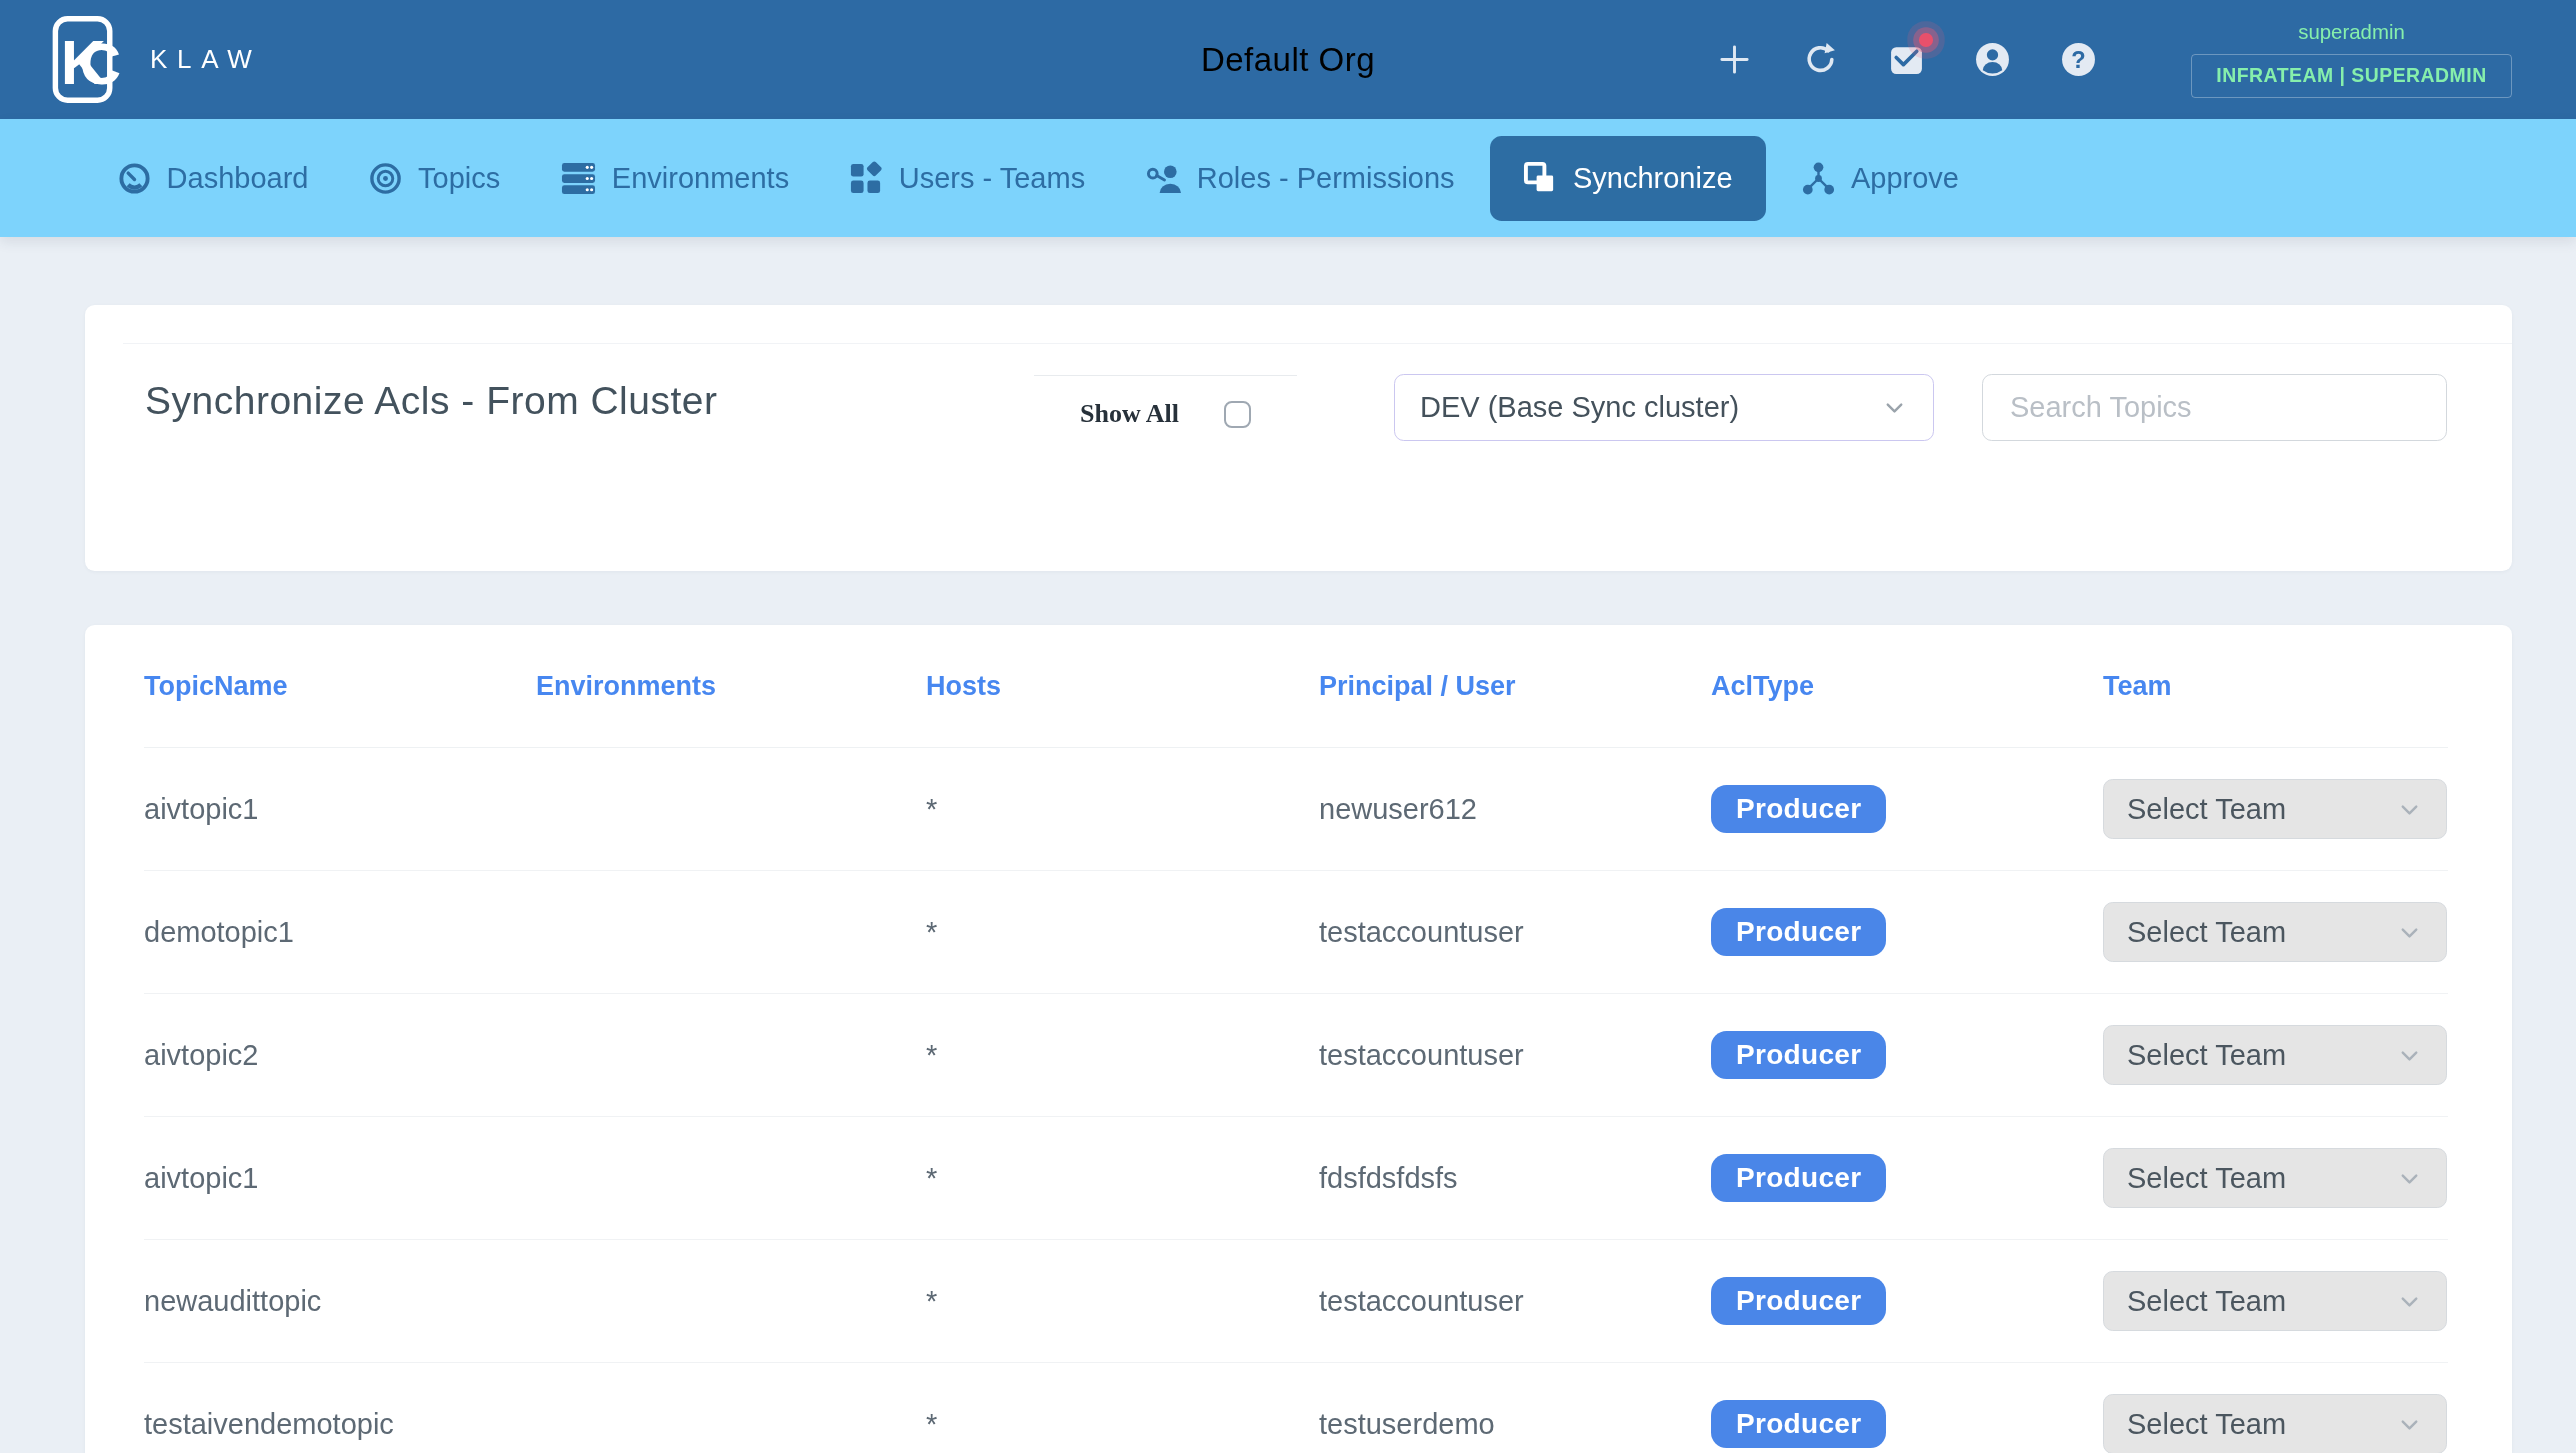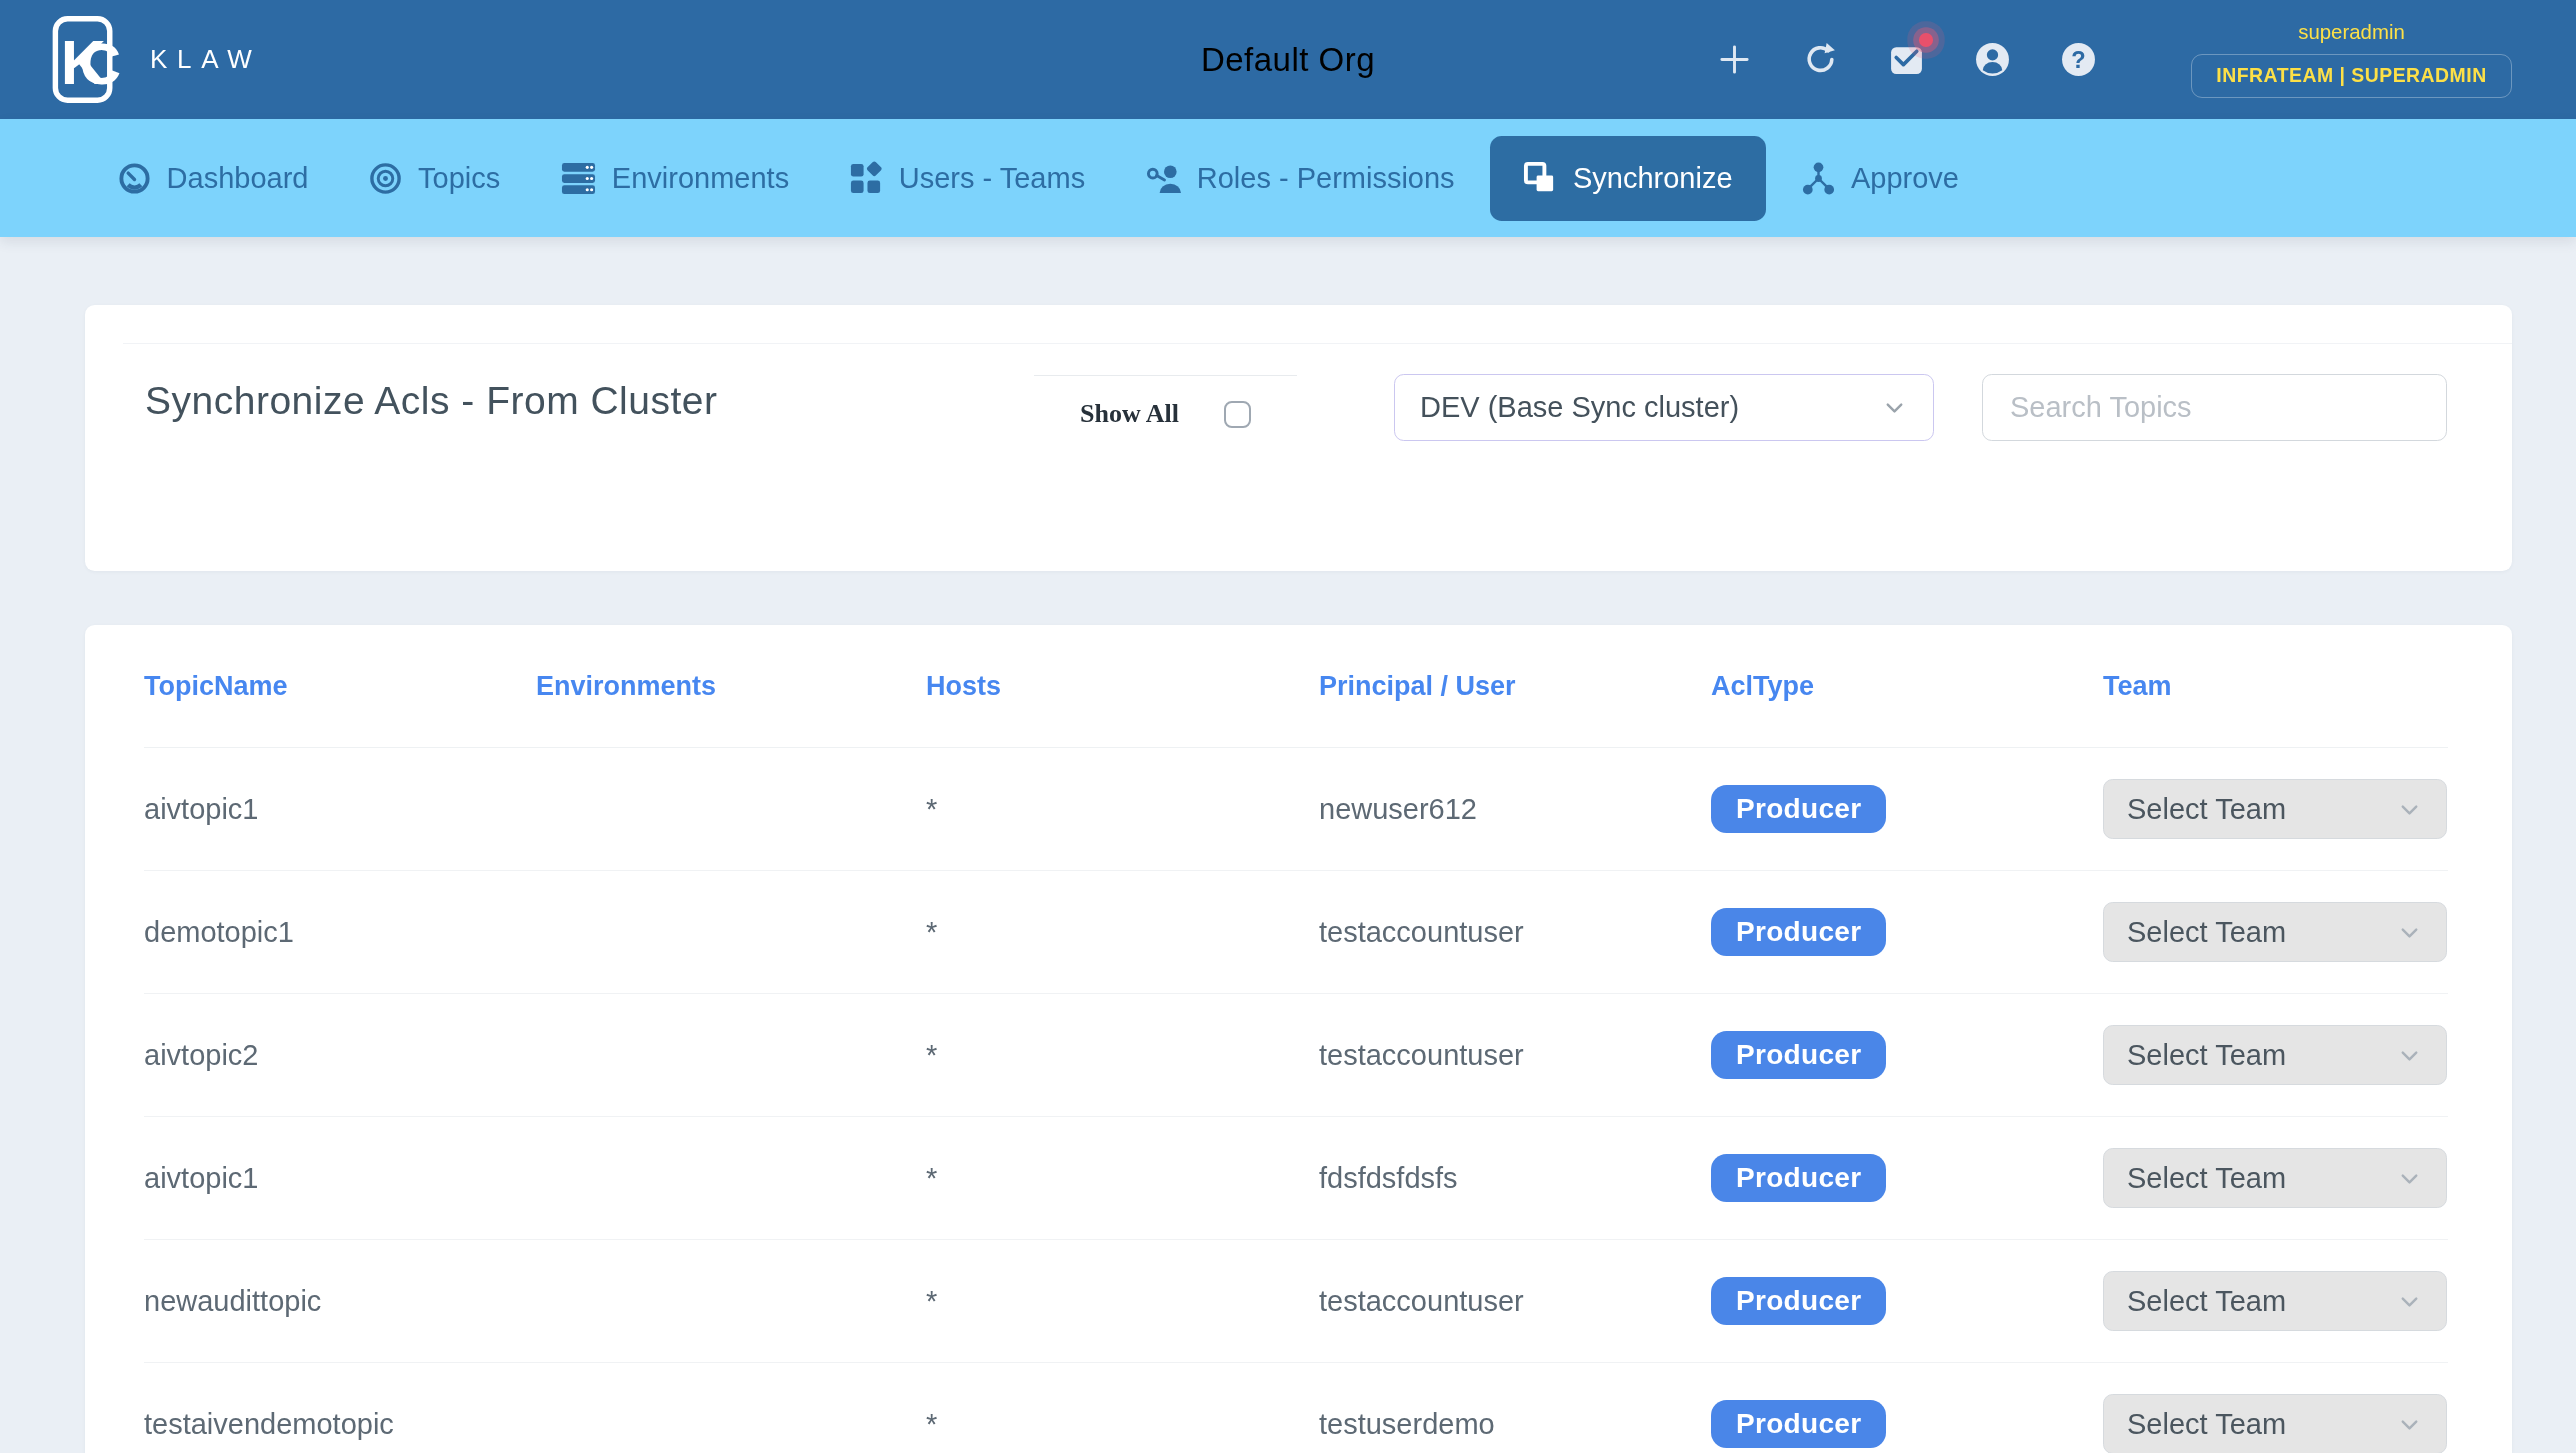--- a/index.html
+++ b/index.html
@@ -8,23 +8,23 @@
 
   
   .topbar { height:119px; background:#2d6aa4; display:flex; align-items:center; padding:0 64px 0 49px; position:relative; }
   .brand { display:flex; align-items:center; gap:23px; }
   .brand-text { color:#fff; font-size:26px; font-weight:400; letter-spacing:9.7px; }
   .org-title { position:absolute; left:50%; top:50%; transform:translate(-50%,-50%); color:#000000; font-size:33px; font-weight:500; letter-spacing:0.5px; }
   .topbar-right { margin-left:auto; display:flex; align-items:center; gap:49px; }
   .tb-icon { width:37px; height:37px; display:flex; align-items:center; justify-content:center; position:relative; cursor:pointer; color:#dfe8f2; }
   .mail-dot { position:absolute; top:-7.8px; right:-7.8px; width:13.6px; height:13.6px; border-radius:50%; background:#e8506b;
               box-shadow:0 0 0 5.8px rgba(226,93,121,0.40), 0 0 0 11.7px rgba(226,93,121,0.18); }
-  .user-block { width:321px; margin-left:45px; text-align:center; color:#fde047; }
+  .user-block { width:321px; margin-left:45px; text-align:center; color:#86efac; }
   .user-name { font-size:20.4px; padding-bottom:9.7px; }
-  .user-role { border:1px solid rgba(255,255,255,0.30); border-radius:11px; padding:9.7px 7.8px; font-size:19.4px; font-weight:700; letter-spacing:0.5px; }
+  .user-role { border:1px solid rgba(255,255,255,0.30); border-radius:4px; padding:9.7px 7.8px; font-size:19.4px; font-weight:700; letter-spacing:0.5px; }
 
   
   .mainnav { height:118px; background:#7dd3fc; display:flex; align-items:center; padding-left:87px; box-shadow:0 4.9px 11.7px rgba(40,60,80,0.10); position:relative; z-index:2; }
   .nav-item { display:flex; align-items:center; gap:14.6px; color:#2d6da3; font-size:29px; padding:0 30px; text-decoration:none; cursor:pointer; white-space:nowrap; }
   .nav-item .nav-icon { display:flex; align-items:center; }
   .nav-item.active { background:#2d6da3; color:#fff; border-radius:11.7px; padding:25px 33px; margin:0 5.8px; }
 
   
   .page { padding:68px 64px 0 85px; }
   .card { background:#fff; border-radius:9.7px; box-shadow:0 1px 3.9px rgba(30,50,70,0.05); }

